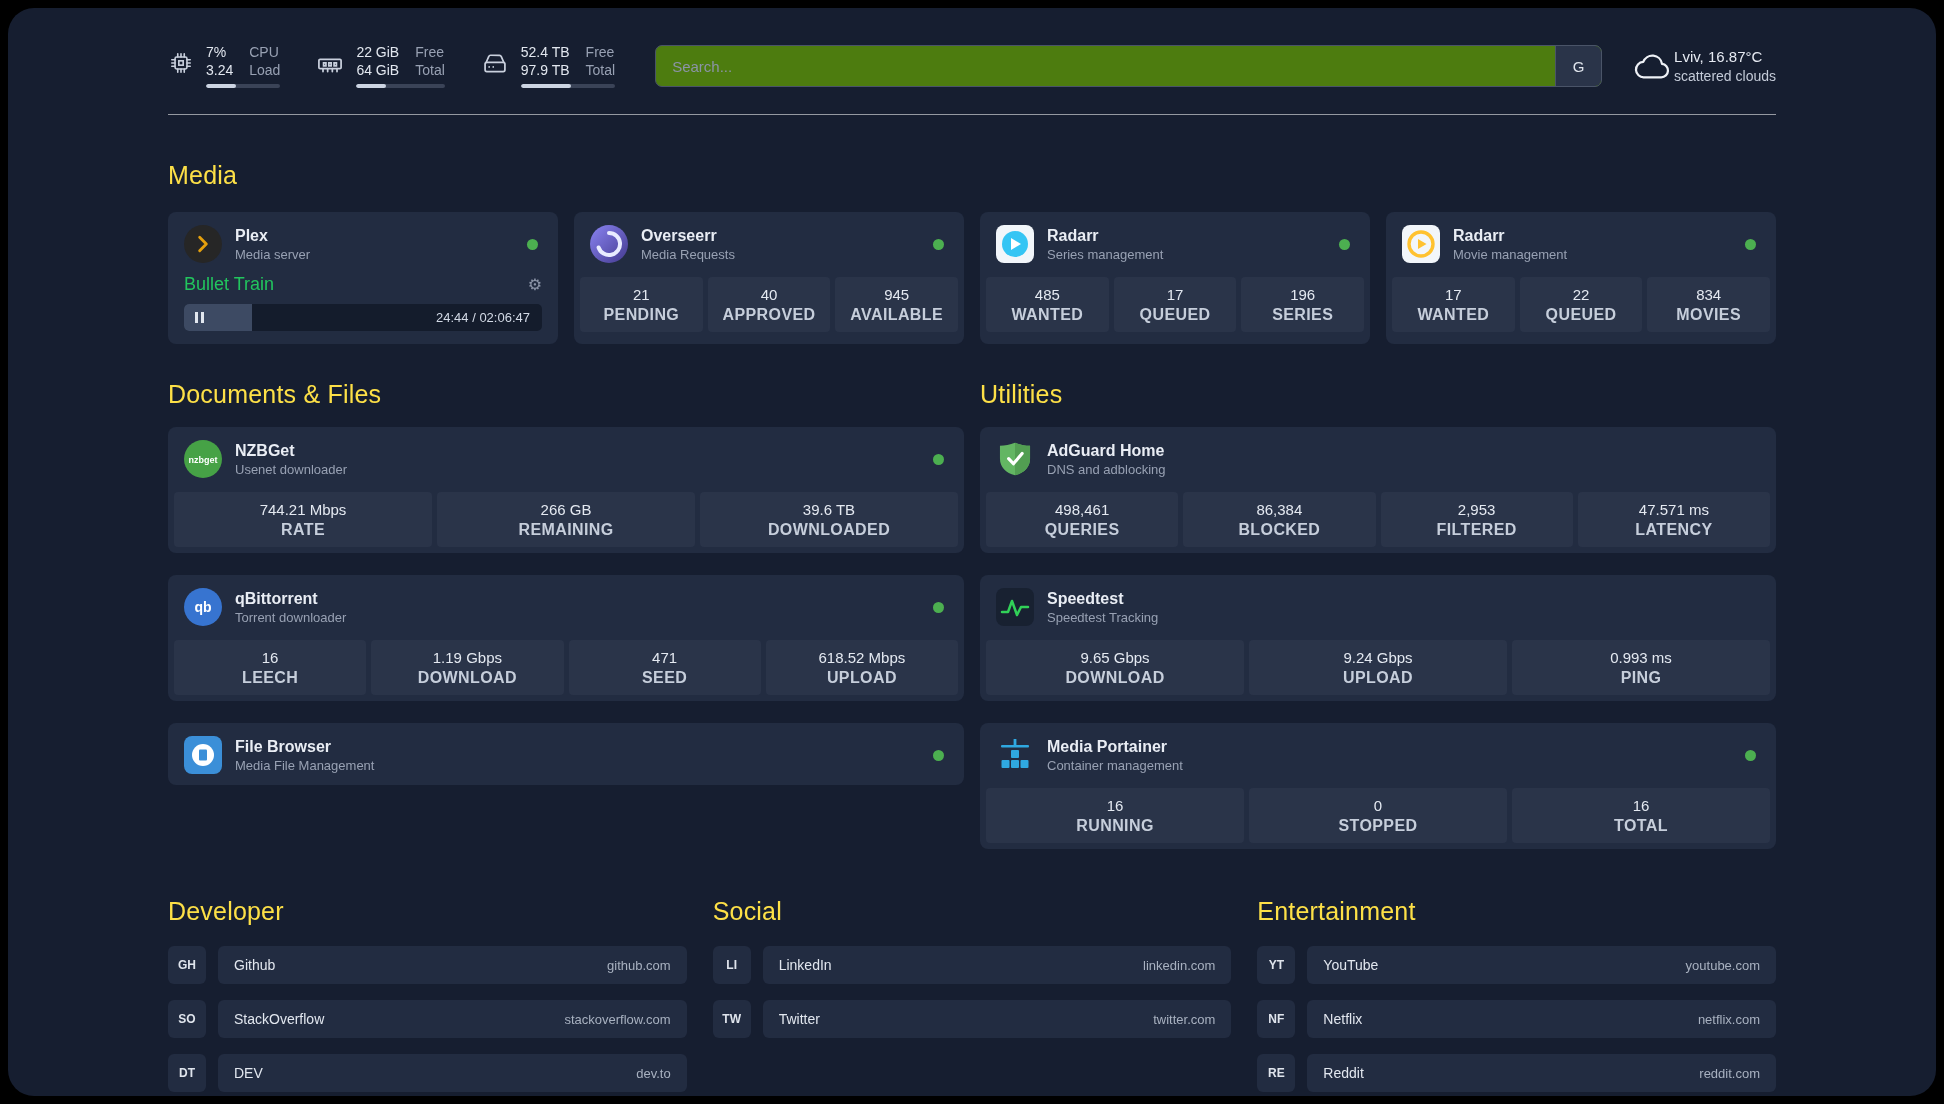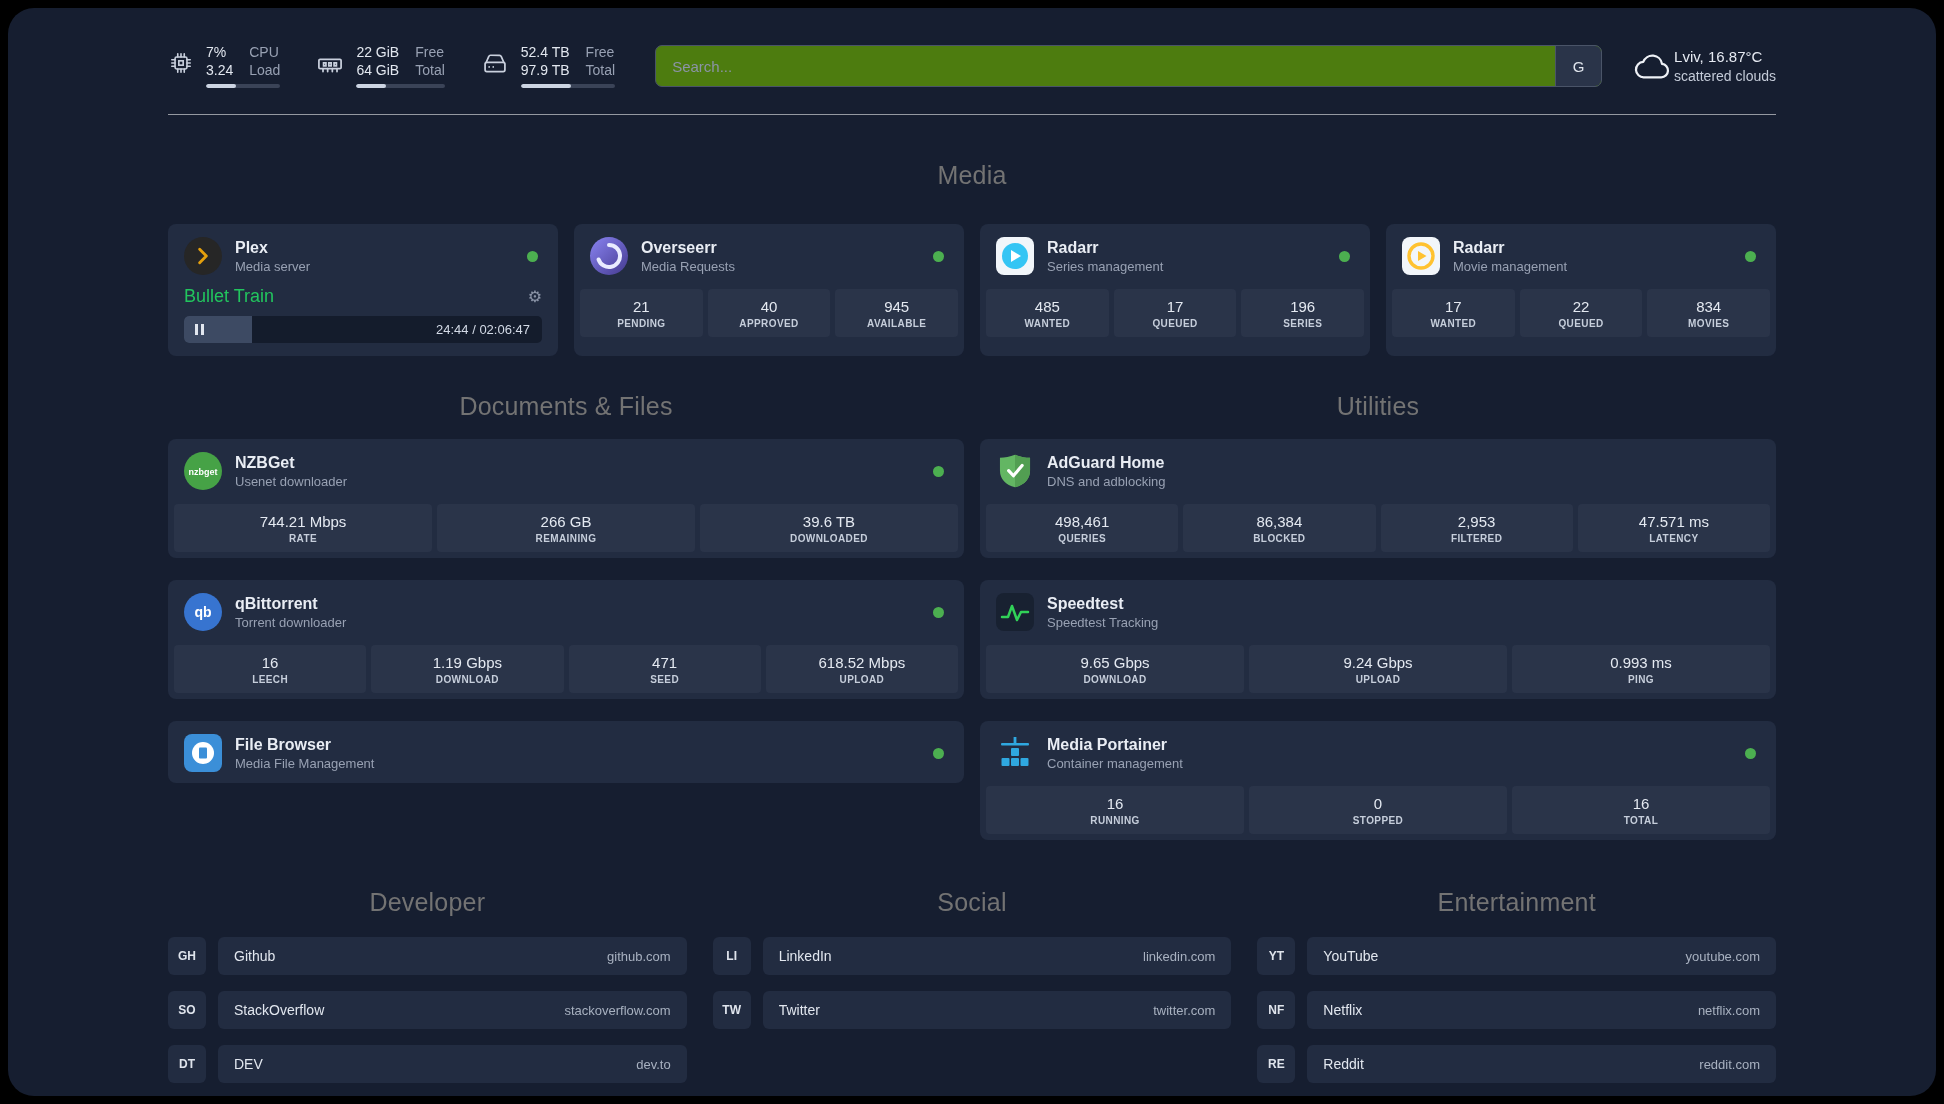--- a/index.html
+++ b/index.html
@@ -27,38 +27,38 @@
 
   .weather { display:flex; align-items:center; color:#e6eaf2; }
   .weather-icon { display:flex; color:#eef1f6; }
   .weather-text { display:flex; flex-direction:column; gap:3px; }
   .weather-loc { font-size:15px; }
   .weather-cond { font-size:14px; color:#c4cbd8; }
 
   .divider { margin-top:26px; height:1px; background:rgba(255,255,255,0.55); }
 
   
-  .section-title { font-size:25px; font-weight:500; color:#737373; letter-spacing:.2px;text-align:center; }
+  .section-title { font-size:25px; font-weight:500; color:#fde047; letter-spacing:.2px; }
   .media-title { margin-top:46px; }
-  .media-row { display:flex; gap:16px; margin-top:34px; }
+  .media-row { display:flex; gap:16px; margin-top:22px; }
   .media-row > .card { flex:1; min-width:0; }
 
   .card { background:var(--card-bg,#222c41); border-radius:8px; }
   .card-head { display:flex; align-items:center; gap:13px; padding:13px 16px 11px; }
   .app-icon { width:38px; height:38px; flex:0 0 38px; display:flex; align-items:center; justify-content:center; }
   .titles { display:flex; flex-direction:column; gap:2px; min-width:0; }
   .app-name { font-size:16px; font-weight:600; color:#e9edf4; white-space:nowrap; }
   .app-sub { font-size:13px; color:#98a1b3; white-space:nowrap; }
   .spacer { flex:1; }
   .dot { width:11px; height:11px; border-radius:50%; background:var(--status-online,#4caf50); margin-right:4px; flex:0 0 11px; }
 
   .stats { display:flex; gap:5px; padding:3px 6px 6px; }
   .tile { flex:1; min-width:0; background:var(--tile-bg,#2a3449); border-radius:4px; text-align:center; padding:9px 4px 8px; display:flex; flex-direction:column; gap:3px; }
   .tile-value { font-size:15px; color:#e4e9f1; white-space:nowrap; overflow:hidden; }
-  .tile-label { font-size:10px; font-weight:700; color:#c6cedb; letter-spacing:.4px; white-space:nowrap; }
+  .tile-label { font-size:16px; font-weight:700; color:#c6cedb; letter-spacing:.4px; white-space:nowrap; }
 
   
   .player { padding:0 16px 13px; }
   .player-top { display:flex; align-items:center; }
   .track-name { font-size:18px; color:#22c55e; }
   .gear { margin-left:auto; color:#8b94a7; font-size:16px; line-height:1; cursor:pointer; }
   .seekbar { margin-top:9px; height:27px; background:#141c2c; border-radius:5px; position:relative; display:flex; align-items:center; overflow:hidden; cursor:pointer; }
   .seek-fill { position:absolute; left:0; top:0; bottom:0; background:#3d4a63; }
   .pause-icon { position:relative; display:flex; gap:3px; margin-left:11px; z-index:1; }
   .pause-icon i { width:3px; height:11px; background:#e2e7ef; display:block; }

